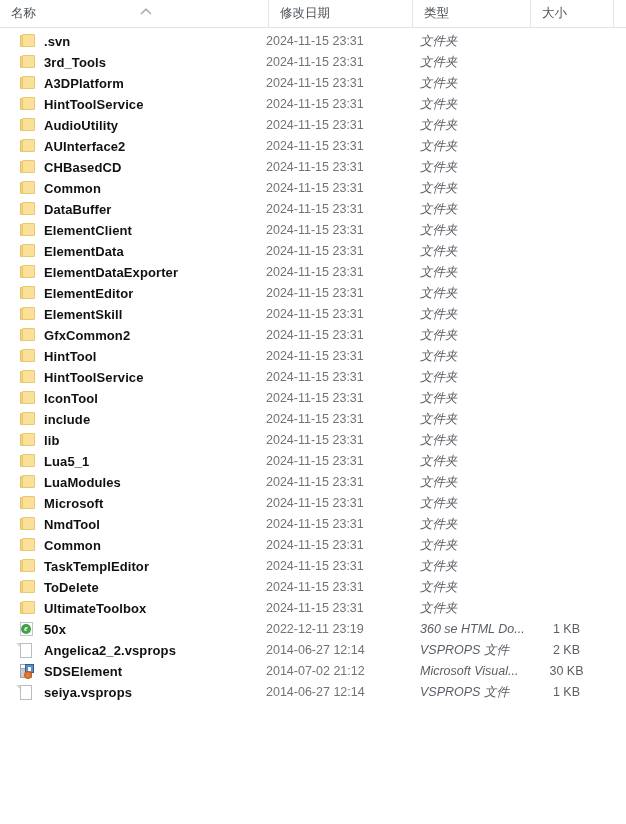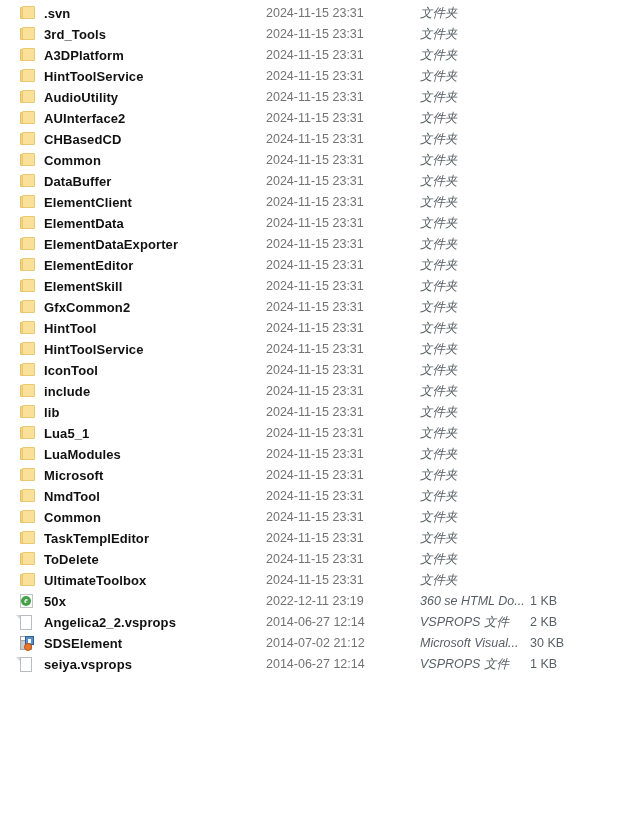--- a/index.html
+++ b/index.html
@@ -95,21 +95,21 @@
   }
   .c-type {
     left: 420px;
     width: 110px;
     color: #595f66;
     font-style: italic;
   }
   .c-size {
     left: 530px;
     width: 73px;
-    text-align: left;
+    text-align: center;
     color: #595f66;
   }
 
   .name-wrap {
     display: flex;
     align-items: center;
     height: 21px;
   }
   .icon {
     width: 16px;
@@ -252,20 +252,40 @@
     background: #c9ccd0;
     border: 1px solid #a2a6aa;
     box-sizing: border-box;
   }
 </style>
 </head>
 <body>
 
 <div class="explorer">
 
+  <div class="col-header">
+    <div class="hcell h-name">
+      <span>名称</span>
+    </div>
+    <div class="sort-indicator">
+      <svg width="14" height="9" viewBox="0 0 14 9">
+        <path d="M2 7 L7 2.2 L12 7" fill="none" stroke="#8a9099" stroke-width="1.2"></path>
+      </svg>
+    </div>
+    <div class="hcell h-date sep">
+      <span>修改日期</span>
+    </div>
+    <div class="hcell h-type sep">
+      <span>类型</span>
+    </div>
+    <div class="hcell h-size sep">
+      <span>大小</span>
+    </div>
+    <div class="hcell h-end"></div>
+  </div>
 
   <div class="rows" id="rows">
       <div class="row">
         <div class="cell c-name">
           <div class="name-wrap">
             <span class="icon"><span class="ic-folder"><span class="tab"></span><span class="body"></span></span></span>
             <span class="label">.svn</span>
           </div>
         </div>
         <div class="cell c-date">2024-11-15 23:31</div>

